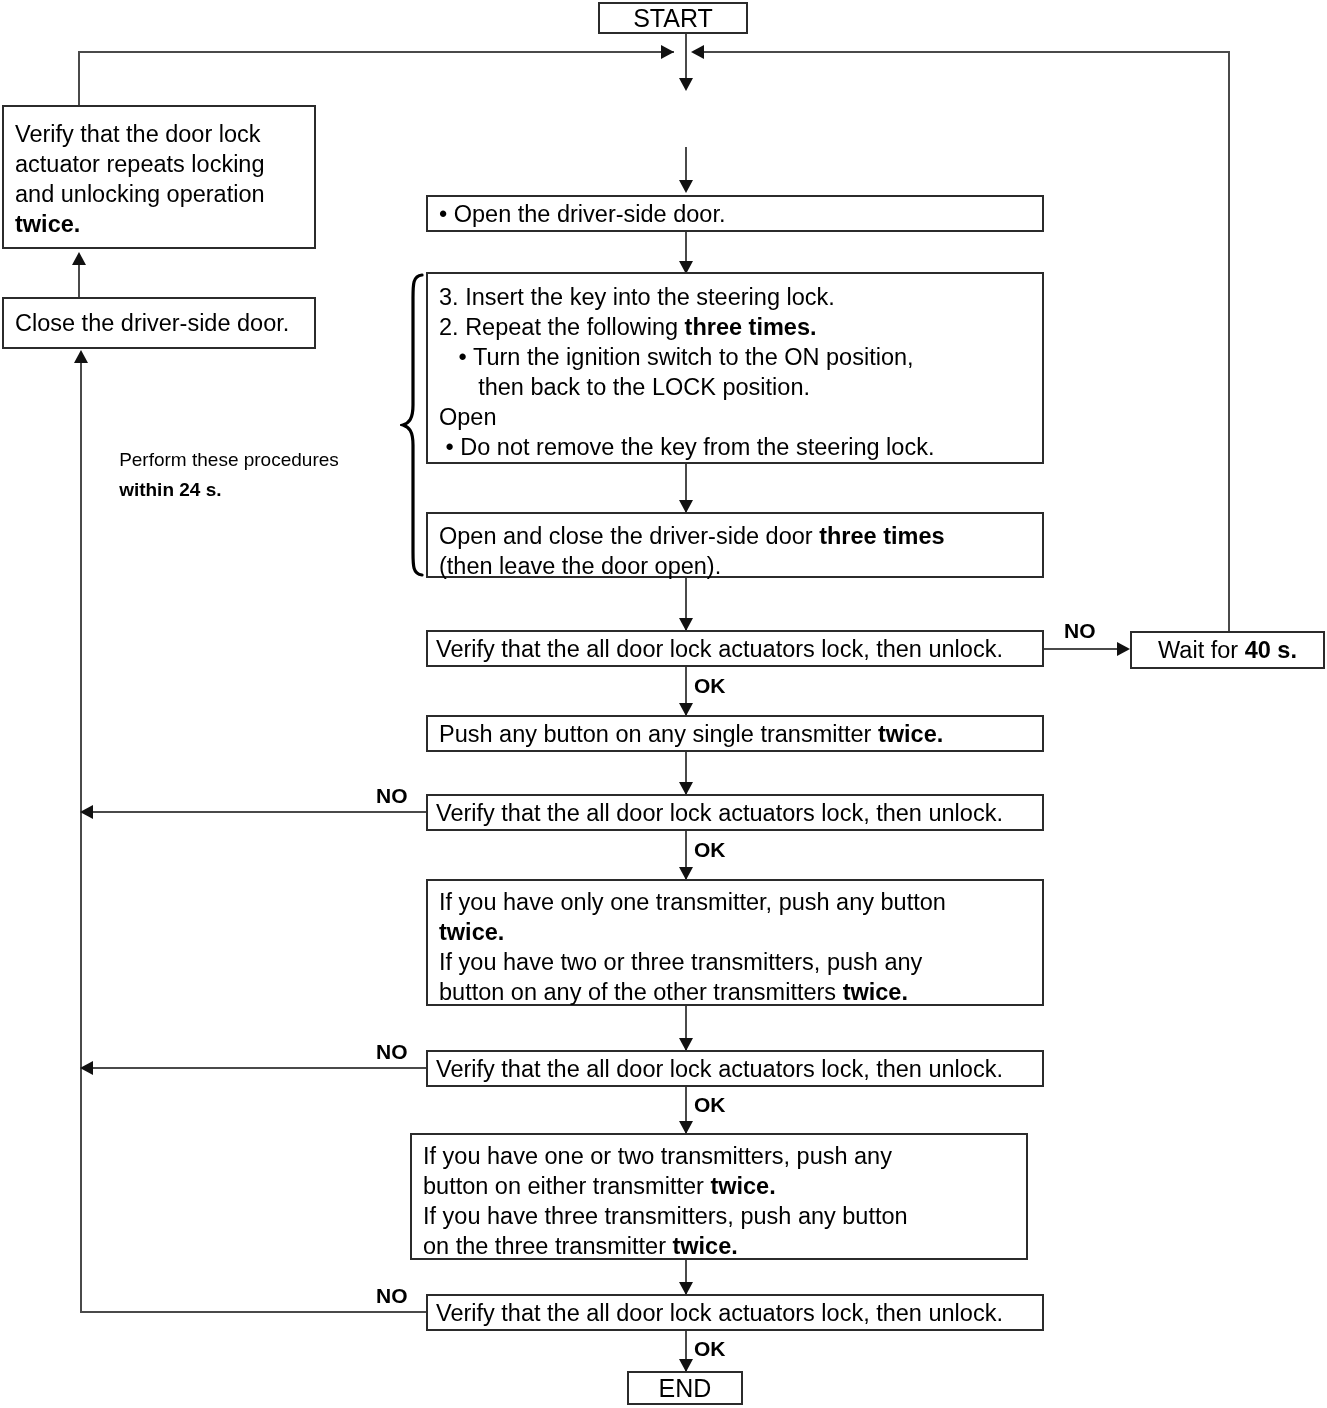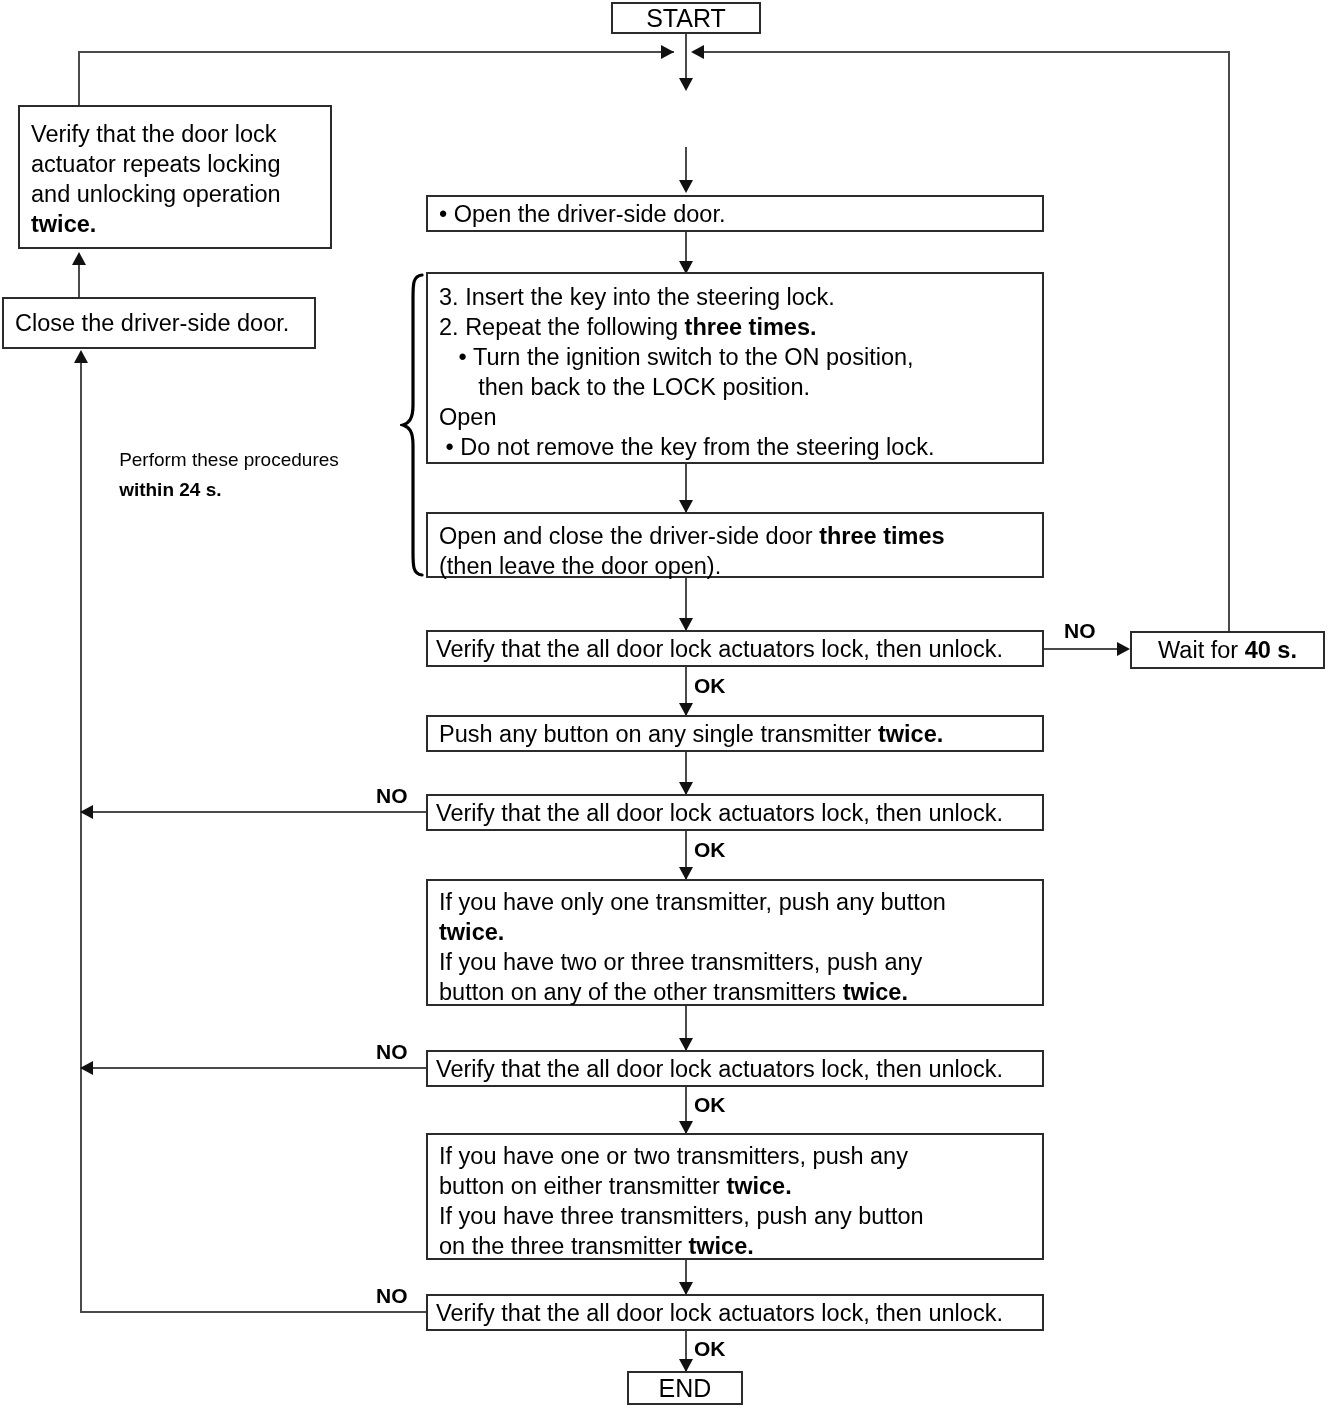--- a/index.html
+++ b/index.html
@@ -99,38 +99,38 @@
     position: absolute;
     color: #000000;
   }
   .brace svg { display: block; }
 </style>
 </head>
 <body>
 
 <div id="canvas">
 
-  <div class="box center term" style="left:611px; top:2px; width:150px; height:32px;">
+  <div class="box center term" style="left:598px; top:2px; width:150px; height:32px;">
     <span>START</span>
   </div>
 
   <div class="vline" style="left:685px; top:34px; width:2px; height:20px;"></div>
 
   <div class="hline" style="left:78px; top:51px; width:596px; height:2px;"></div>
   <div class="arrow-right" style="left:661px; top:45px;"></div>
 
   <div class="hline" style="left:700px; top:51px; width:530px; height:2px;"></div>
   <div class="arrow-left" style="left:691px; top:45px;"></div>
 
   <div class="vline" style="left:1228px; top:51px; width:2px; height:580px;"></div>
 
   <div class="vline" style="left:685px; top:53px; width:2px; height:30px;"></div>
   <div class="arrow-down" style="left:679px; top:78px;"></div>
 
-  <div class="box" style="left:2px; top:105px; width:314px; height:144px; padding-top:12px;margin-left:16px;">
+  <div class="box" style="left:2px; top:105px; width:314px; height:144px; padding-top:12px;">
     <span class="ln">Verify that the door lock</span>
     <span class="ln">actuator repeats locking</span>
     <span class="ln">and unlocking operation</span>
     <span class="ln"><b>twice.</b></span>
   </div>
 
   <div class="vline" style="left:78px; top:51px; width:2px; height:54px;"></div>
 
   <div class="vline" style="left:78px; top:255px; width:2px; height:42px;"></div>
   <div class="arrow-up" style="left:72px; top:252px;"></div>
@@ -236,21 +236,21 @@
   </div>
 
   <div class="hline" style="left:82px; top:1067px; width:344px; height:2px;"></div>
   <div class="arrow-left" style="left:80px; top:1061px;"></div>
   <div class="edge-label" style="left:376px; top:1041px;">NO</div>
 
   <div class="vline" style="left:685px; top:1087px; width:2px; height:46px;"></div>
   <div class="arrow-down" style="left:679px; top:1121px;"></div>
   <div class="edge-label" style="left:694px; top:1094px;">OK</div>
 
-  <div class="box" style="left:426px; top:1133px; width:618px; height:127px; padding-top:6px;">
+  <div class="box" style="left:410px; top:1133px; width:618px; height:127px; padding-top:6px;">
     <span class="ln">If you have one or two transmitters, push any</span>
     <span class="ln"><span>button on either transmitter </span><b>twice.</b></span>
     <span class="ln">If you have three transmitters, push any button</span>
     <span class="ln"><span>on the three transmitter </span><b>twice.</b></span>
   </div>
 
   <div class="vline" style="left:685px; top:1260px; width:2px; height:34px;"></div>
   <div class="arrow-down" style="left:679px; top:1282px;"></div>
 
   <div class="box" style="left:426px; top:1294px; width:618px; height:37px; display:flex; align-items:center; padding:0 8px;">

